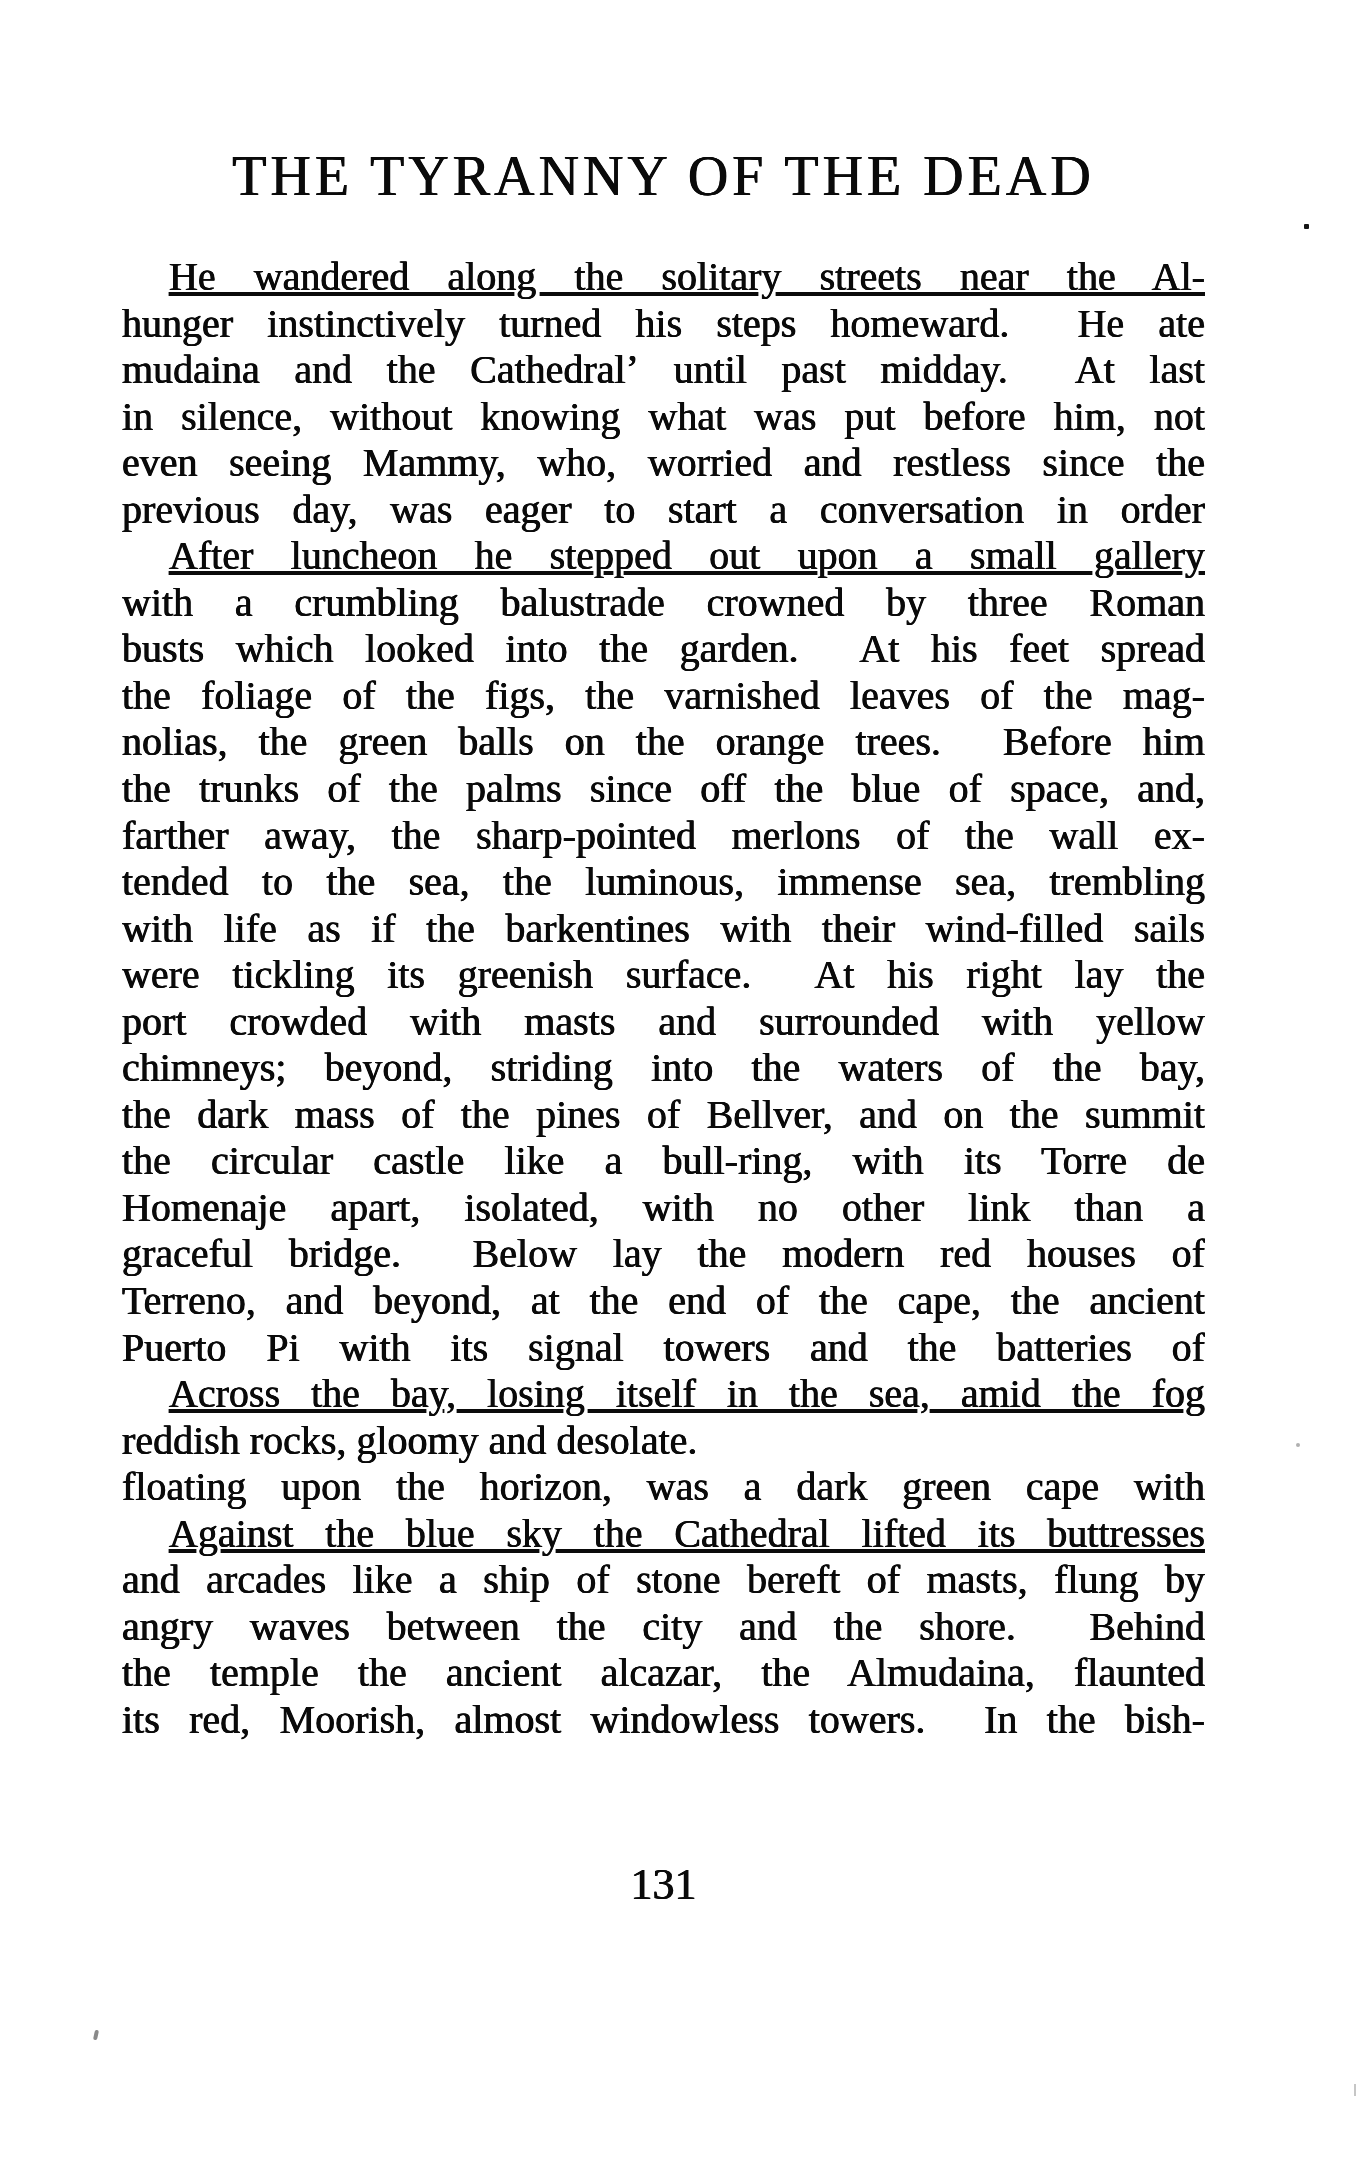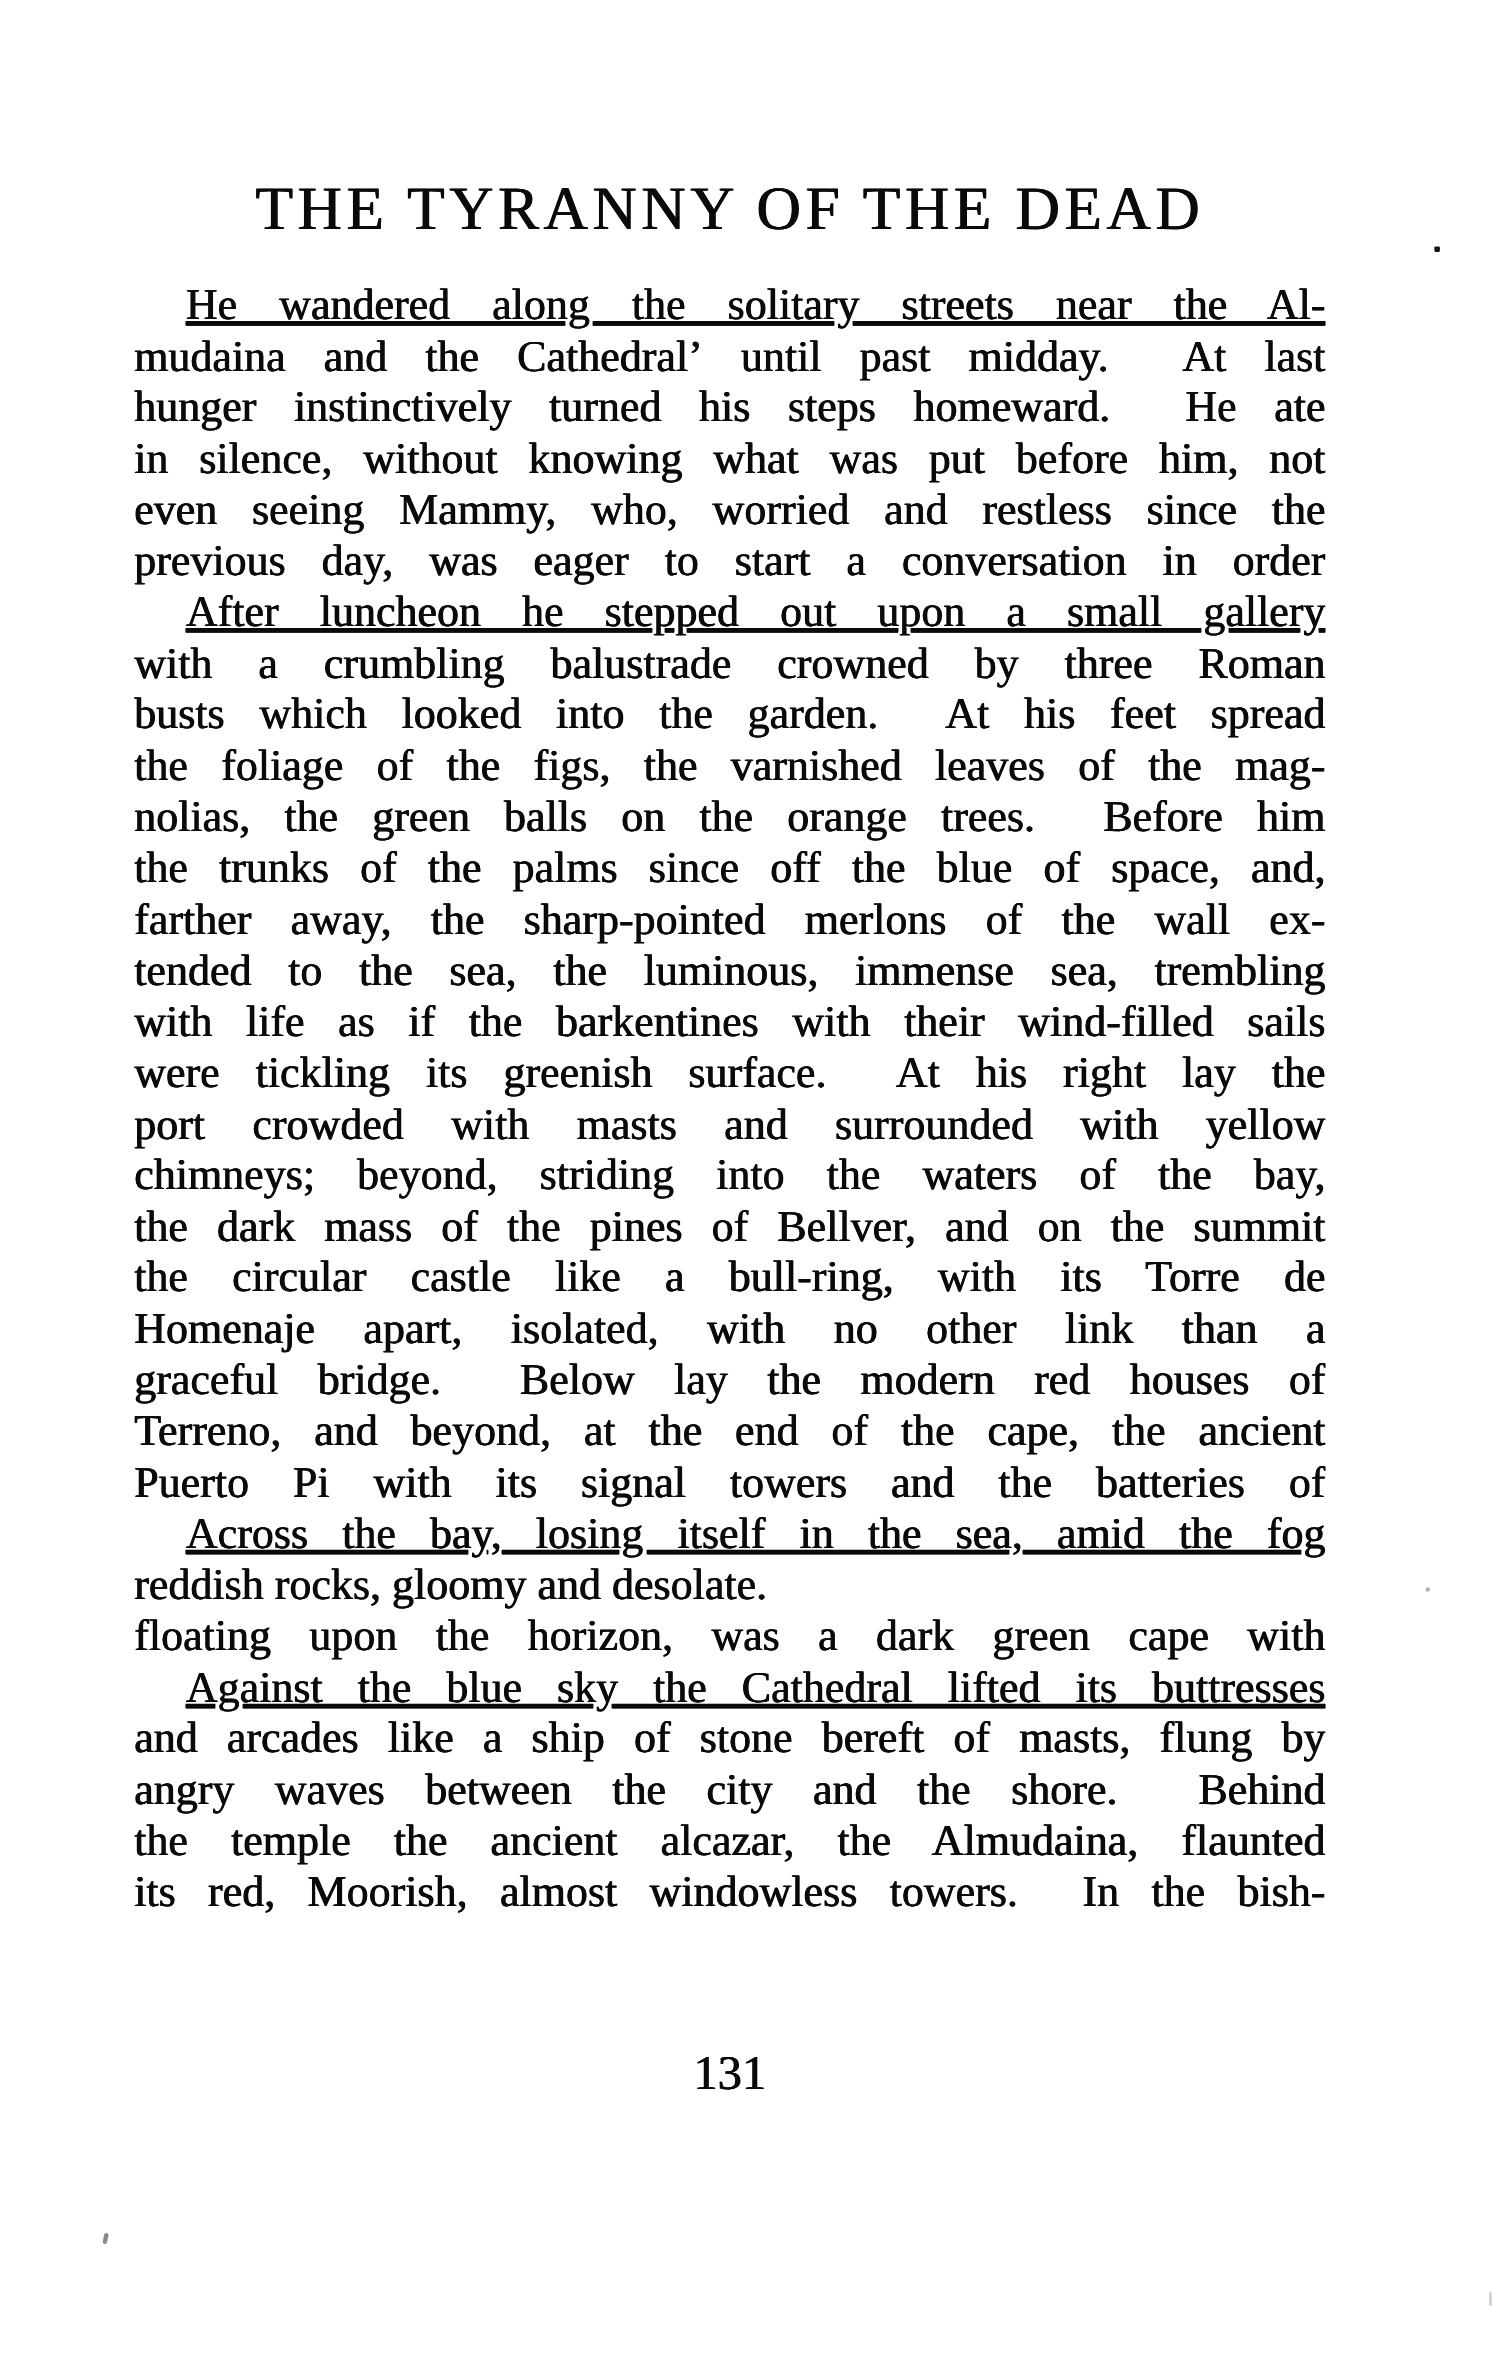--- a/index.html
+++ b/index.html
@@ -11,21 +11,21 @@
     position: relative;
     width: 1370px;
     height: 2162px;
     background: #ffffff;
     overflow: hidden;
     font-family: "Liberation Serif", serif;
     color: #0a0a0a;
   }
   .chapter-title {
     position: absolute;
-    top: 162px;
+    top: 148px;
     left: 122px;
     width: 1083px;
     margin: 0;
     font-size: 56px;
     font-weight: normal;
     line-height: 56px;
     letter-spacing: 4px;
     text-align: center;
     white-space: nowrap;
     text-shadow: 0.4px 0 0 currentColor, -0.4px 0 0 currentColor;
@@ -79,22 +79,22 @@
   }
 </style>
 </head>
 <body>
 
 <div id="page">
   <h1 class="chapter-title">THE TYRANNY OF THE DEAD</h1>
 
   <div class="body-lines">
       <div class="line first">He wandered along the solitary streets near the Al-</div>
+      <div class="line">hunger instinctively turned his steps homeward.&nbsp; He ate</div>
       <div class="line">mudaina and the Cathedralʼ until past midday.&nbsp; At last</div>
-      <div class="line">hunger instinctively turned his steps homeward.&nbsp; He ate</div>
       <div class="line">in silence, without knowing what was put before him, not</div>
       <div class="line">even seeing Mammy, who, worried and restless since the</div>
       <div class="line">previous day, was eager to start a conversation in order</div>
       <div class="line first">After luncheon he stepped out upon a small gallery</div>
       <div class="line">with a crumbling balustrade crowned by three Roman</div>
       <div class="line">busts which looked into the garden.&nbsp; At his feet spread</div>
       <div class="line">the foliage of the figs, the varnished leaves of the mag-</div>
       <div class="line">nolias, the green balls on the orange trees.&nbsp; Before him</div>
       <div class="line">the trunks of the palms since off the blue of space, and,</div>
       <div class="line">farther away, the sharp-pointed merlons of the wall ex-</div>

